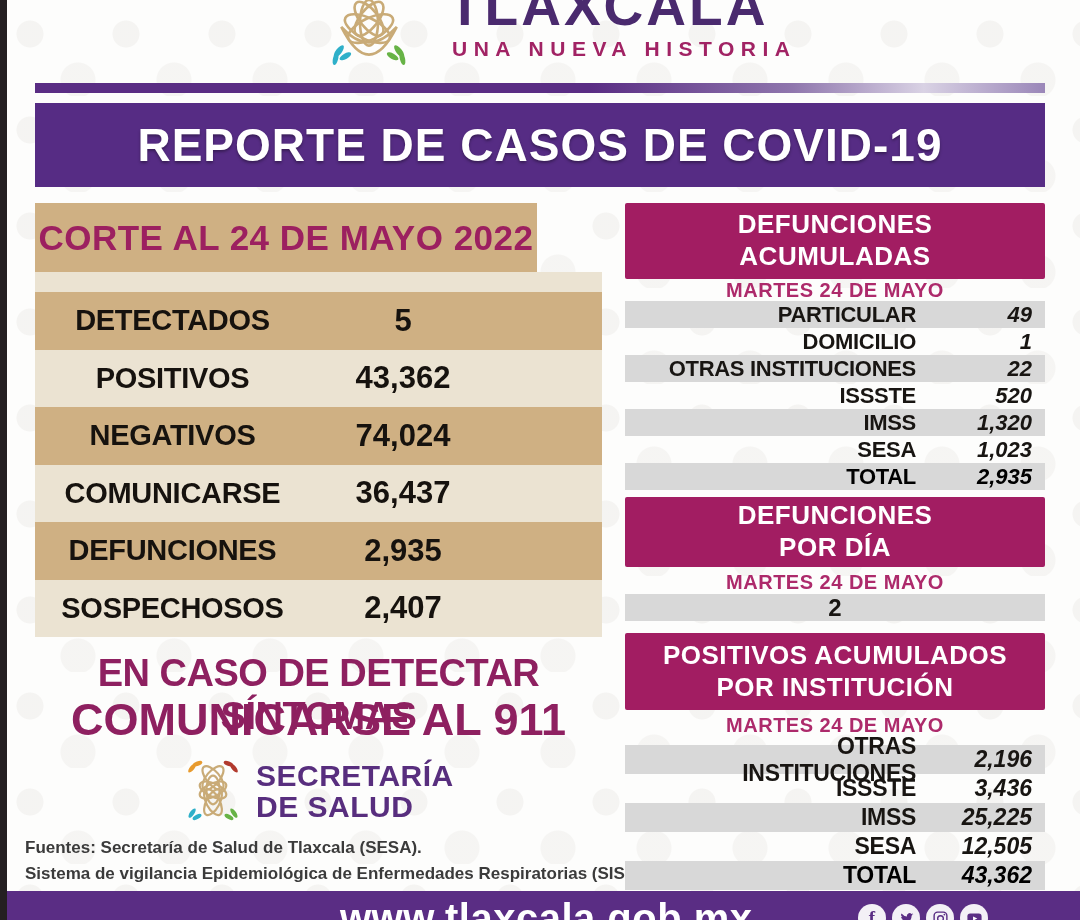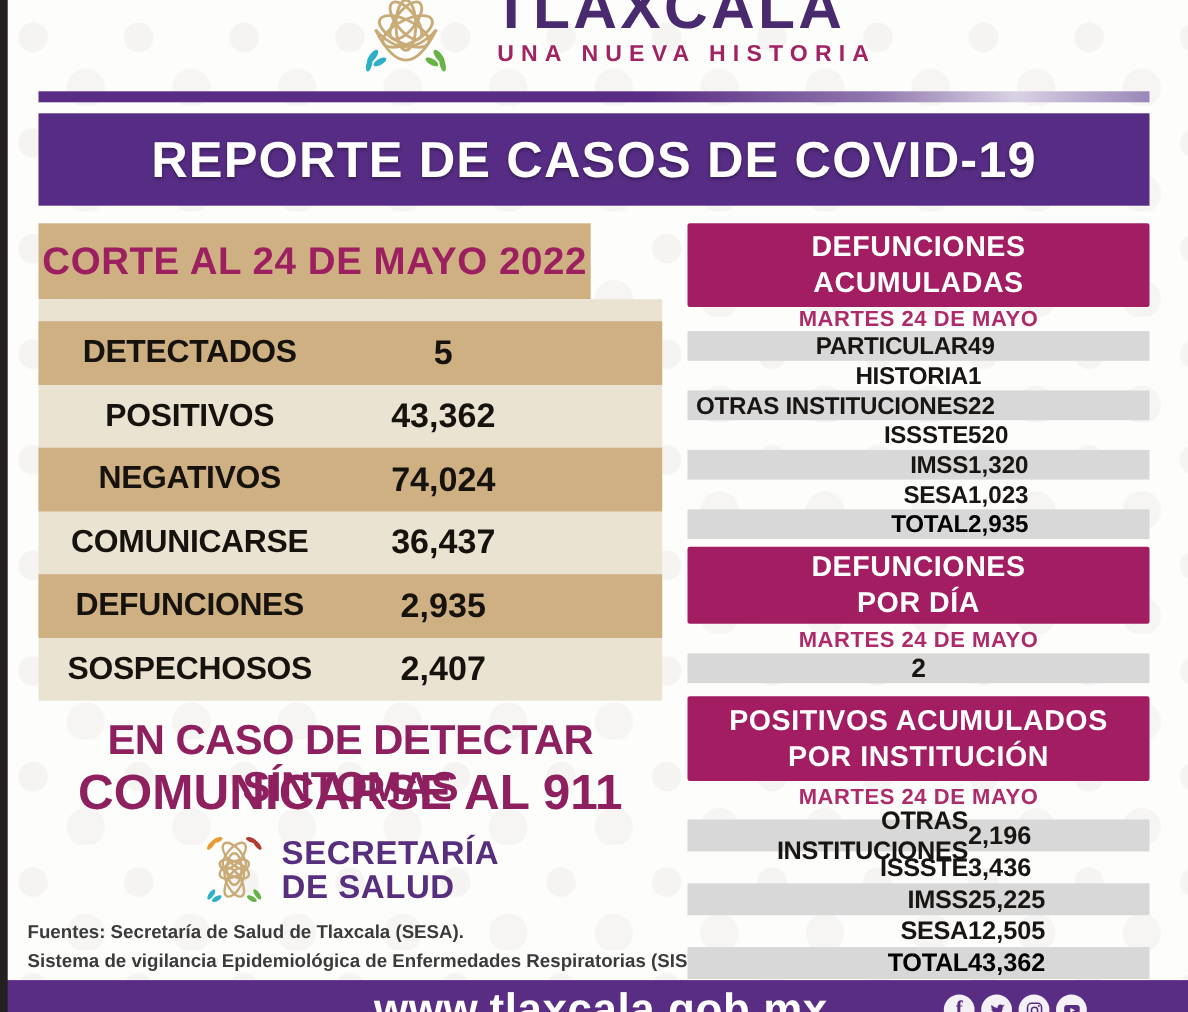--- a/index.html
+++ b/index.html
@@ -57,26 +57,26 @@
     display:flex;align-items:center;justify-content:center;overflow:hidden;}
   .social svg{width:17px;height:17px;}
   .social .fb{color:#5a2d84;font-weight:700;font-size:19px;font-family:"Liberation Serif",serif;}
 
   
   .mg-header{left:625px;width:420px;background:#a21d62;border-radius:2px;
     display:flex;flex-direction:column;align-items:center;justify-content:center;text-align:center;}
   .mg-header span{display:block;color:#fff;font-size:26px;font-weight:700;letter-spacing:0.5px;line-height:1.22;}
   .date-label{left:625px;width:420px;text-align:center;font-size:20px;font-weight:700;color:#ad2a6b;letter-spacing:0.5px;}
   .rrows{left:625px;width:420px;}
-  .rrow{display:flex;align-items:center;}
+  .rrow{display:flex;align-items:center;padding-left:36px;}
   .rrow.g{background:#d8d8d8;}
   .rr1 .rrow{height:27px;}
   .rr2 .rrow{height:29px;}
   .rrow-label{width:255px;text-align:right;font-size:22px;font-weight:700;color:#181512;letter-spacing:-0.3px;}
-  .rrow-value{width:116px;text-align:left;font-size:22px;font-weight:700;color:#181512;}
+  .rrow-value{width:116px;text-align:right;font-size:22px;font-weight:700;color:#181512;font-style:italic;}
   .rr2 .rrow-label,.rr2 .rrow-value{font-size:23px;}
   .rrow.total .rrow-label,.rrow.total .rrow-value{color:#000000;}
   .single-band{left:625px;top:594px;width:420px;height:27px;background:#d8d8d8;
     display:flex;align-items:center;justify-content:center;font-size:24px;font-weight:700;color:#181512;}
 </style>
 </head>
 <body>
 
 <div id="canvas">
 
@@ -181,21 +181,21 @@
     <span>DEFUNCIONES</span>
     <span>ACUMULADAS</span>
   </div>
   <div class="abs date-label" style="top:279px;">MARTES 24 DE MAYO</div>
   <div class="abs rrows rr1" style="top:301px;">
     <div class="rrow g">
       <div class="rrow-label">PARTICULAR</div>
       <div class="rrow-value">49</div>
     </div>
     <div class="rrow">
-      <div class="rrow-label">HISTORIA</div>
+      <div class="rrow-label">DOMICILIO</div>
       <div class="rrow-value">1</div>
     </div>
     <div class="rrow g">
       <div class="rrow-label">OTRAS INSTITUCIONES</div>
       <div class="rrow-value">22</div>
     </div>
     <div class="rrow">
       <div class="rrow-label">ISSSTE</div>
       <div class="rrow-value">520</div>
     </div>

